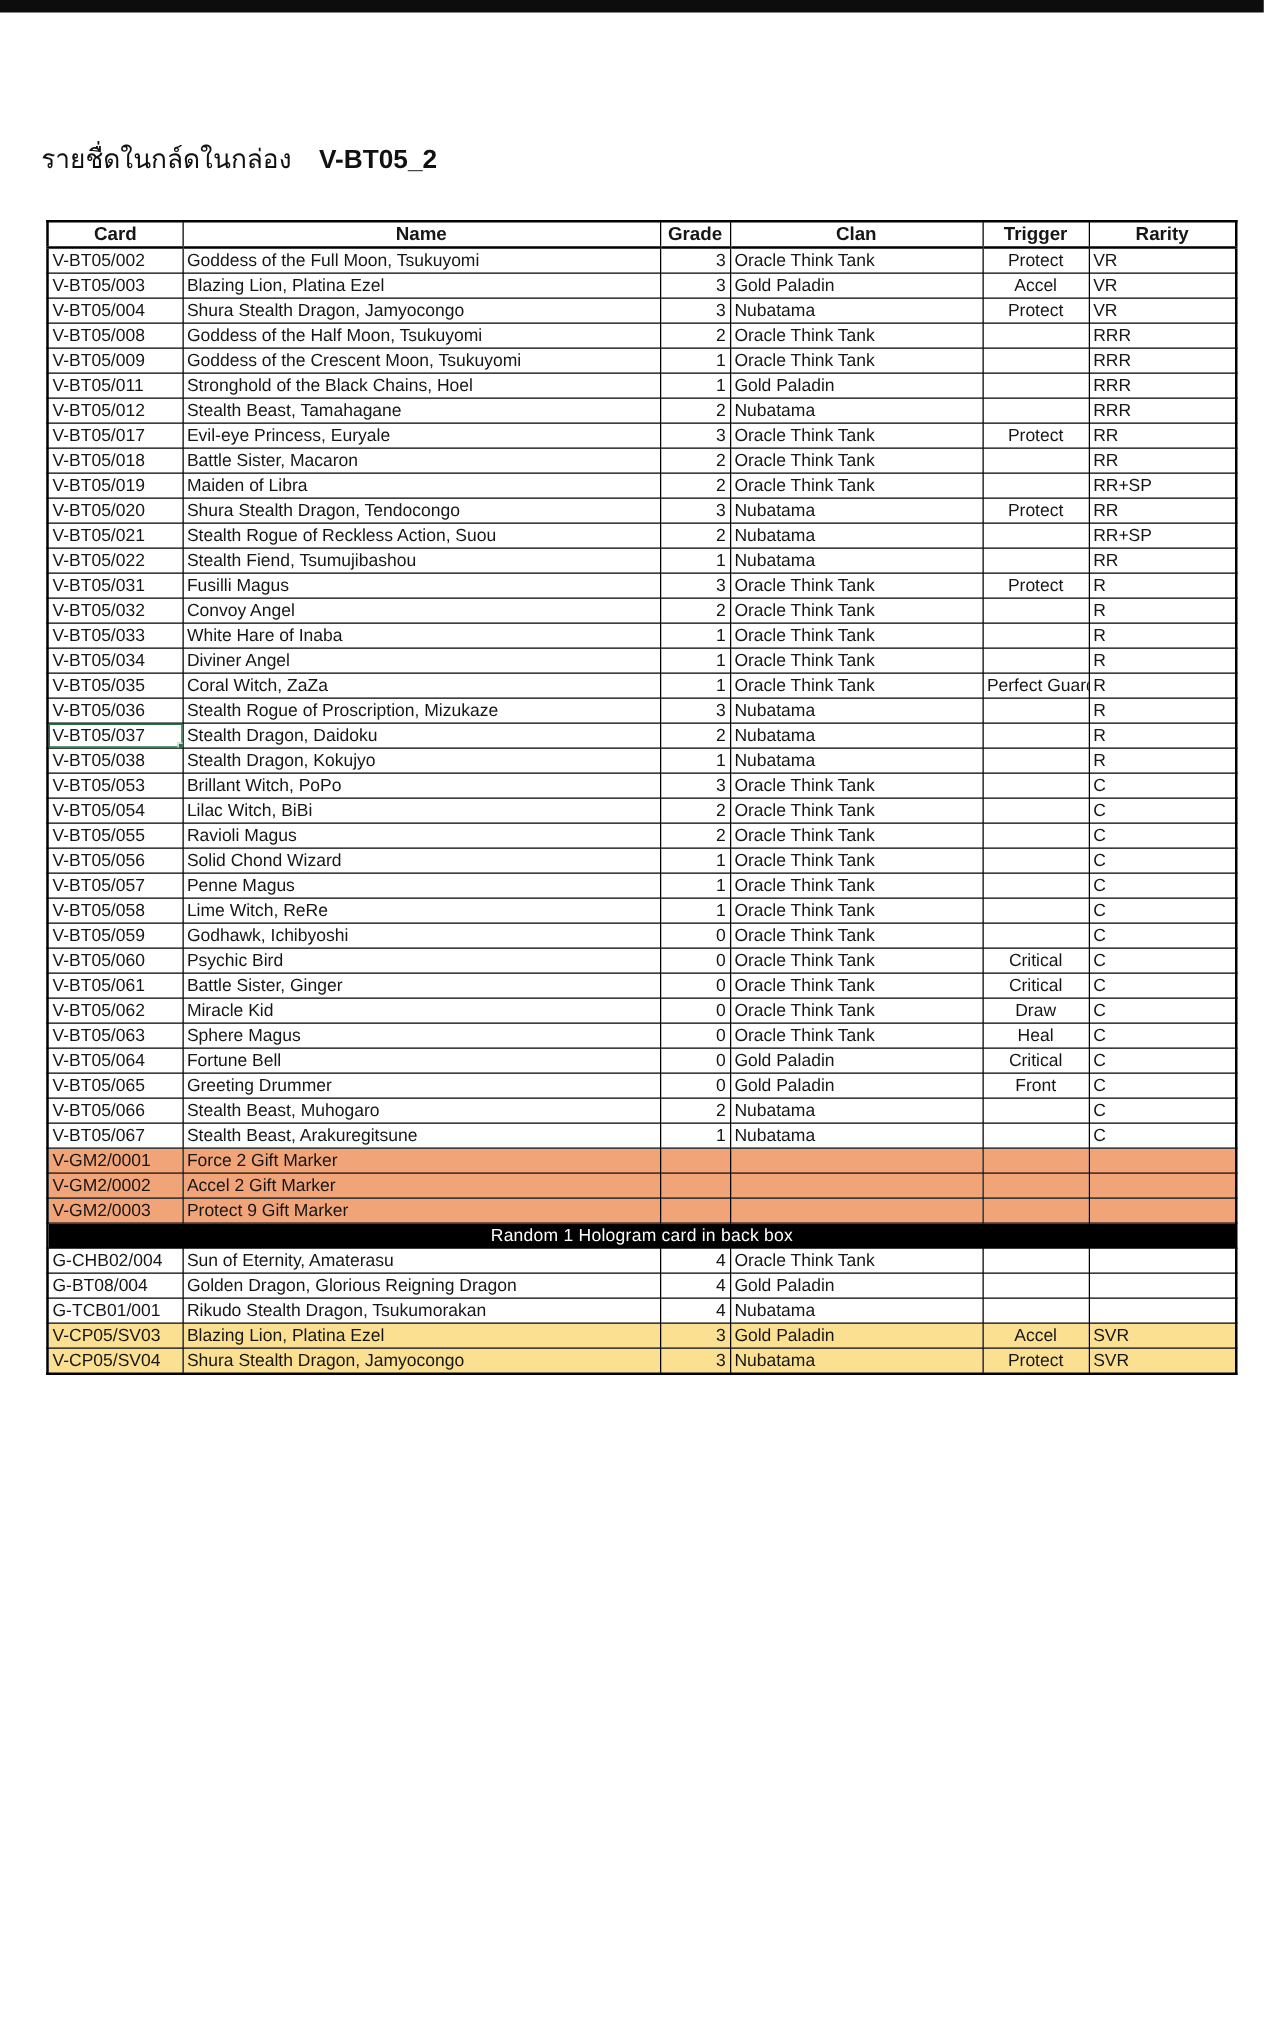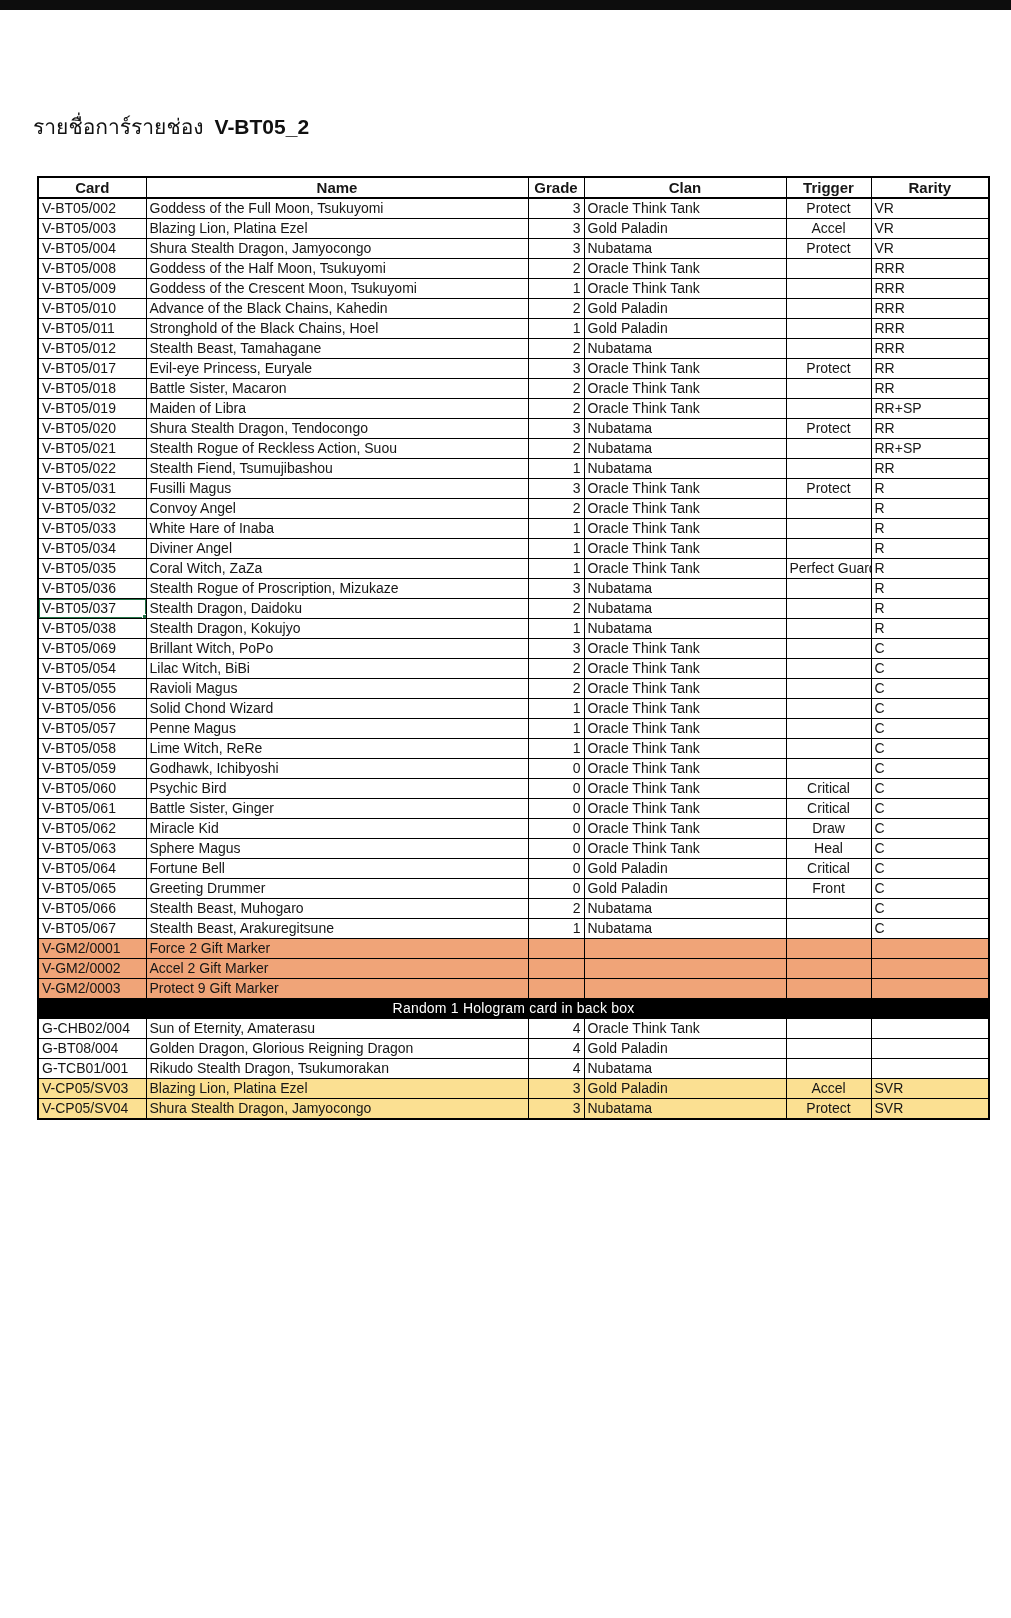--- a/index.html
+++ b/index.html
@@ -4,21 +4,21 @@
 <style>
   html,body{margin:0;padding:0;}
   body{
     width:1011px;height:1618px;position:relative;background:#ffffff;
     font-family:"Liberation Sans","DejaVu Sans",sans-serif;color:#161616;
     overflow:hidden;
   }
   .top-bar{position:absolute;left:0;top:0;width:1011px;height:10px;background:#0d0d0d;}
   .page-title{position:absolute;left:33px;top:110px;font-size:21px;color:#111;white-space:nowrap;}
   .page-title .thai{font-weight:400;}
-  .page-title .code{font-weight:700;margin-left:11px;}
+  .page-title .code{font-weight:700;margin-left:22px;}
 
   table.card-table{
     position:absolute;left:37px;top:176px;width:951px;
     border-collapse:collapse;table-layout:fixed;
     border:2px solid #000;
     font-size:14px;
   }
   table.card-table tr{height:14px;}
   table.card-table th,table.card-table td{
     border:1px solid #000;
@@ -55,21 +55,21 @@
     content:"";position:absolute;right:-4px;bottom:-4px;width:6px;height:6px;
     background:var(--selection,#217346);border:1px solid #fff;z-index:3;
   }
 </style>
 </head>
 <body>
 
 <div class="top-bar"></div>
 
 <div class="page-title">
-  <span class="thai">รายชื่อการ์รายช่อง</span><span class="code">V-BT05_2</span>
+  <span class="thai">รายชื่ดในกล์ดในกล่อง</span><span class="code">V-BT05_2</span>
 </div>
 
 <table class="card-table">
   <colgroup>
     <col style="width:108px">
     <col style="width:382px">
     <col style="width:56px">
     <col style="width:202px">
     <col style="width:85px">
     <col style="width:118px">
@@ -119,28 +119,20 @@
       </tr>
       <tr>
         <td class="col-card">V-BT05/009</td>
         <td class="col-name">Goddess of the Crescent Moon, Tsukuyomi</td>
         <td class="col-grade">1</td>
         <td class="col-clan">Oracle Think Tank</td>
         <td class="col-trigger"></td>
         <td class="col-rarity">RRR</td>
       </tr>
       <tr>
-        <td class="col-card">V-BT05/010</td>
-        <td class="col-name">Advance of the Black Chains, Kahedin</td>
-        <td class="col-grade">2</td>
-        <td class="col-clan">Gold Paladin</td>
-        <td class="col-trigger"></td>
-        <td class="col-rarity">RRR</td>
-      </tr>
-      <tr>
         <td class="col-card">V-BT05/011</td>
         <td class="col-name">Stronghold of the Black Chains, Hoel</td>
         <td class="col-grade">1</td>
         <td class="col-clan">Gold Paladin</td>
         <td class="col-trigger"></td>
         <td class="col-rarity">RRR</td>
       </tr>
       <tr>
         <td class="col-card">V-BT05/012</td>
         <td class="col-name">Stealth Beast, Tamahagane</td>
@@ -255,21 +247,21 @@
       </tr>
       <tr>
         <td class="col-card">V-BT05/038</td>
         <td class="col-name">Stealth Dragon, Kokujyo</td>
         <td class="col-grade">1</td>
         <td class="col-clan">Nubatama</td>
         <td class="col-trigger"></td>
         <td class="col-rarity">R</td>
       </tr>
       <tr>
-        <td class="col-card">V-BT05/069</td>
+        <td class="col-card">V-BT05/053</td>
         <td class="col-name">Brillant Witch, PoPo</td>
         <td class="col-grade">3</td>
         <td class="col-clan">Oracle Think Tank</td>
         <td class="col-trigger"></td>
         <td class="col-rarity">C</td>
       </tr>
       <tr>
         <td class="col-card">V-BT05/054</td>
         <td class="col-name">Lilac Witch, BiBi</td>
         <td class="col-grade">2</td>

